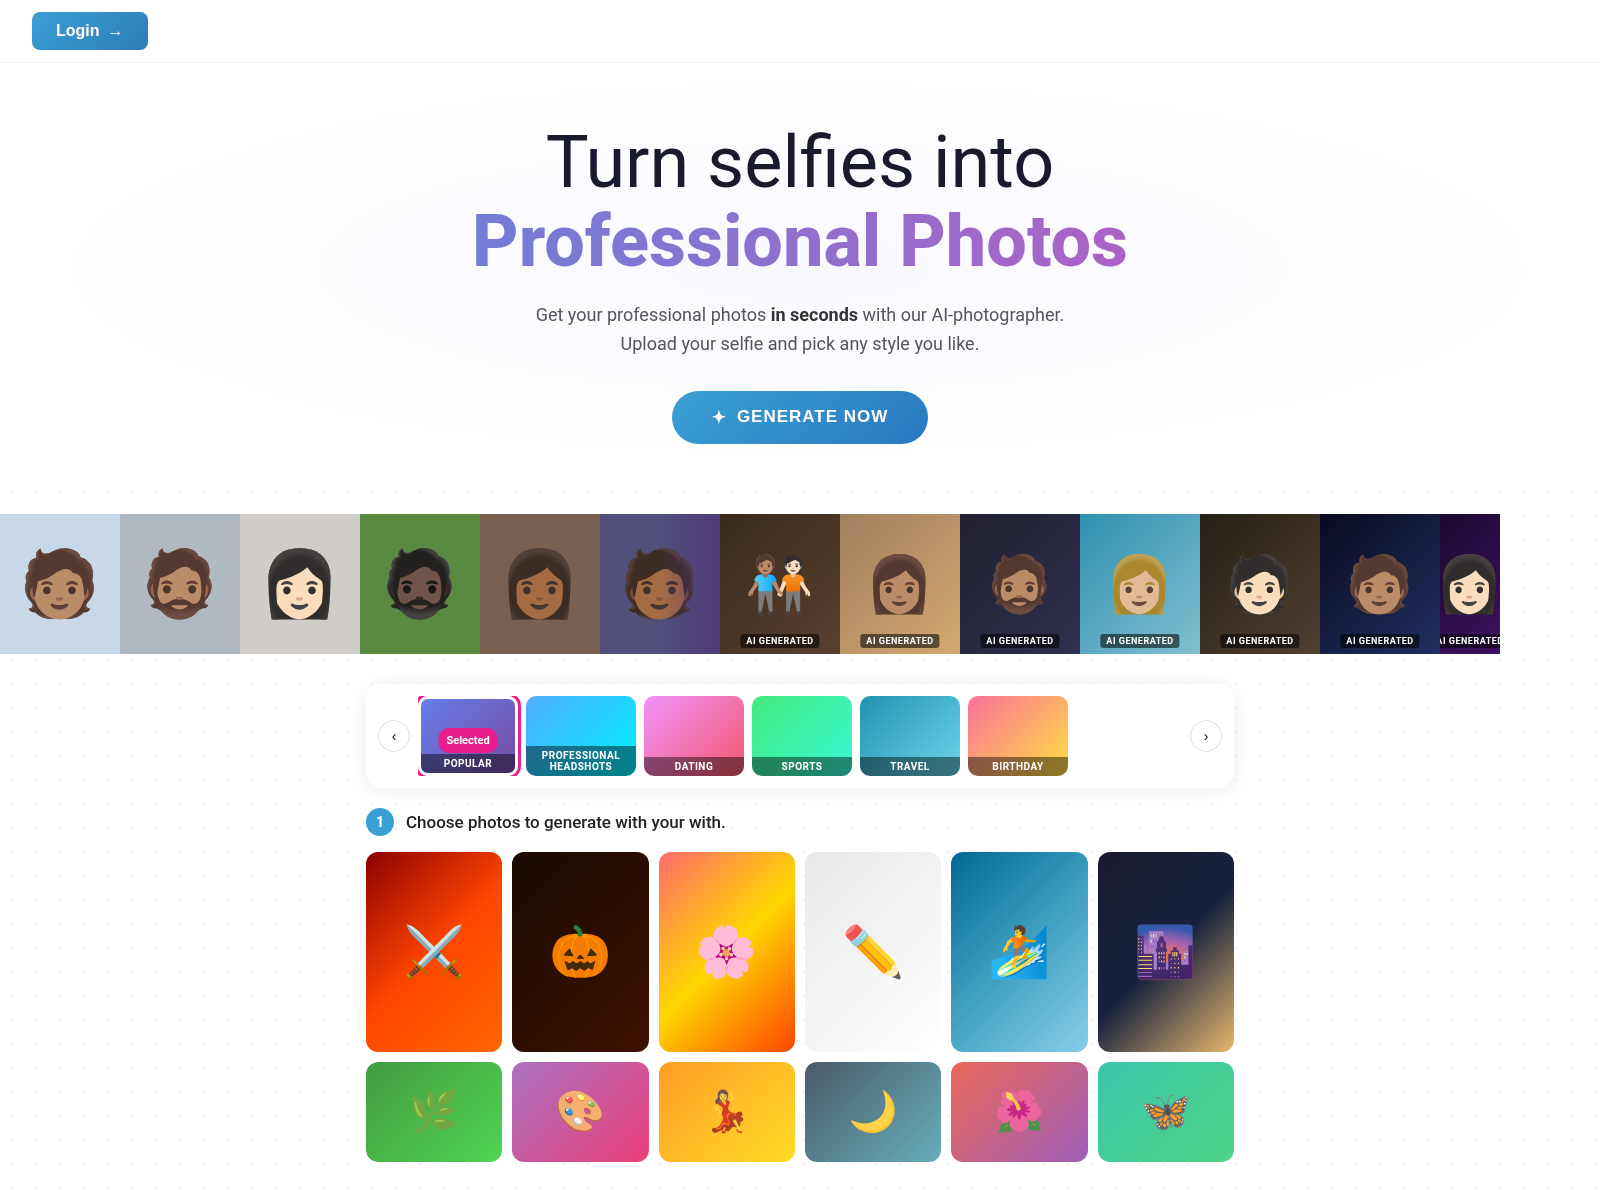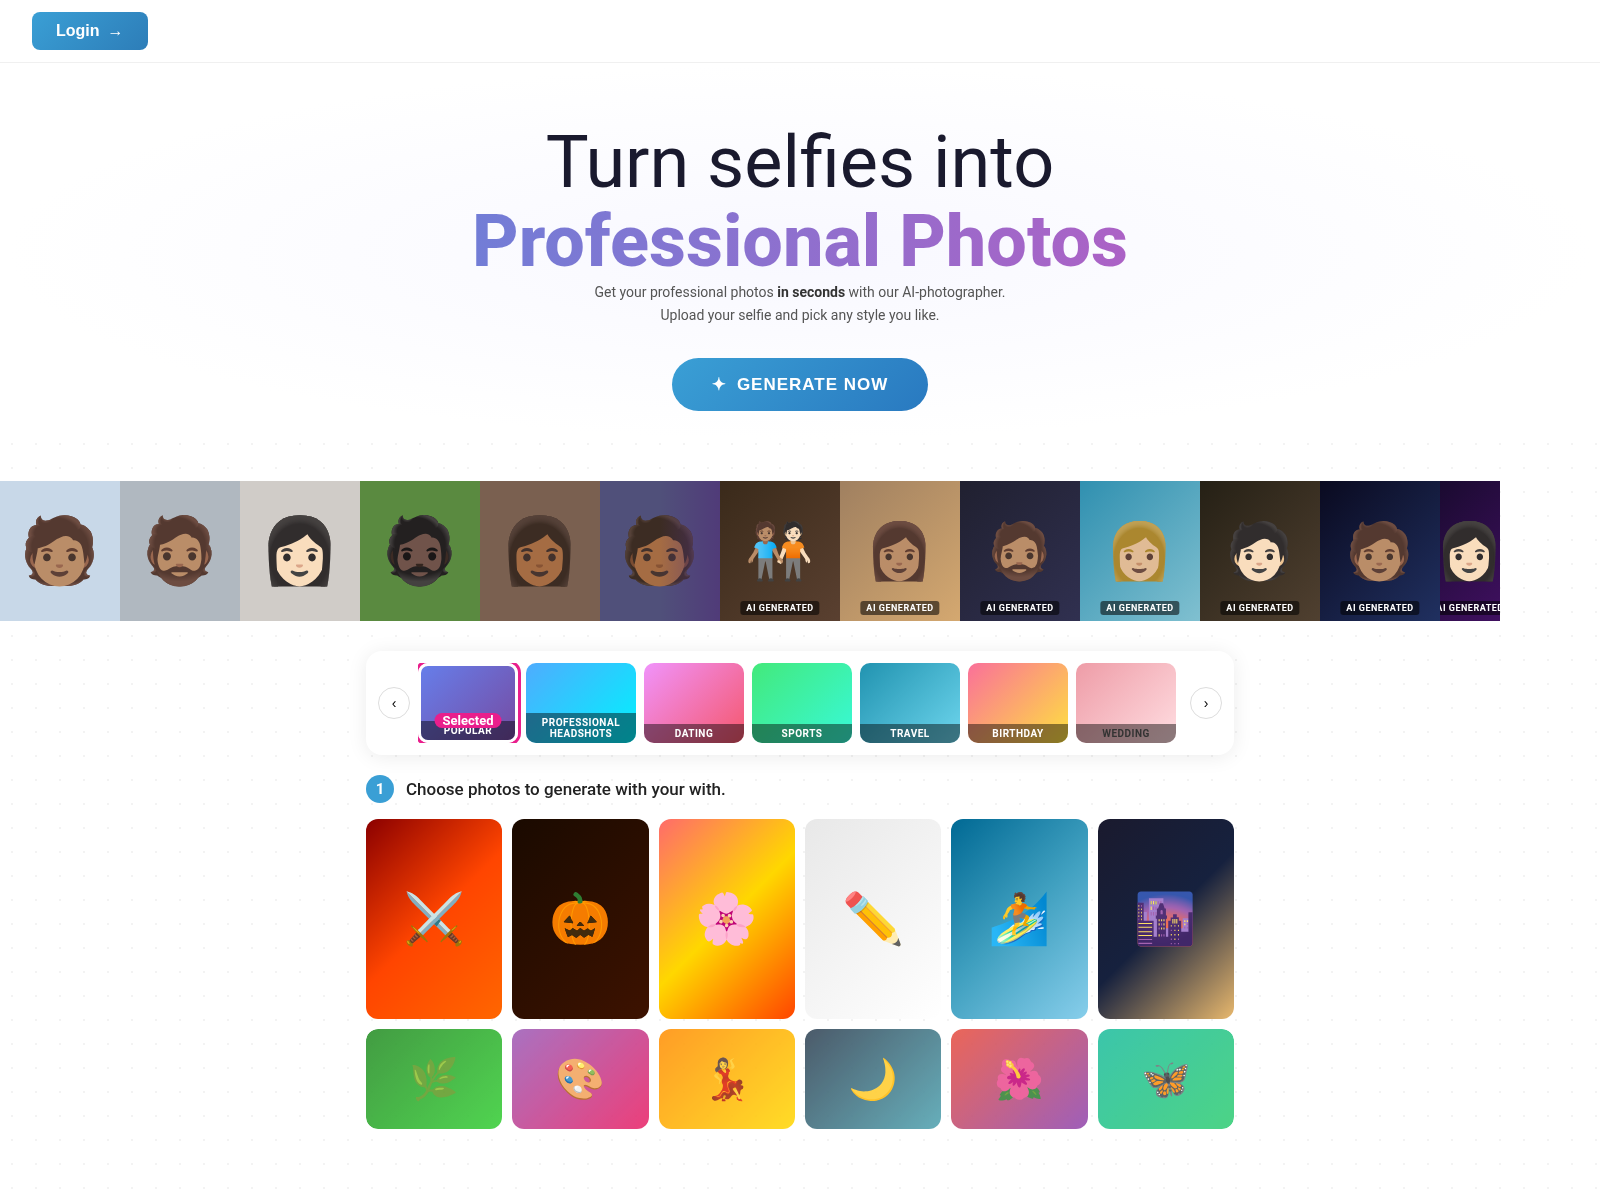--- a/index.html
+++ b/index.html
@@ -70,21 +70,22 @@
     .hero-title-line2 {
       font-size: 72px;
       font-weight: 800;
       line-height: 1.1;
       background: linear-gradient(90deg, #4a90e2, #d44fba);
       -webkit-background-clip: text;
       -webkit-text-fill-color: transparent;
       background-clip: text;
     }
     .hero-subtitle {
-      font-size: 14px;
+      margin-top: 20px;
+      font-size: 18px;
       color: #555;
       line-height: 1.6;
       text-align: center;
     }
     .hero-subtitle strong {
       color: #333;
       font-weight: 700;
     }
     .generate-btn {
       margin-top: 32px;
@@ -197,28 +198,28 @@
       text-align: center;
       padding: 4px 2px;
       letter-spacing: 0.5px;
     }
     .cat-item.selected {
       border: 3px solid #fff;
       box-shadow: 0 0 0 3px #e91e8c;
     }
     .selected-badge {
       position: absolute;
-      bottom: 12px;
+      bottom: 20px;
       left: 50%;
       transform: translateX(-50%);
       background: #e91e8c;
       color: #fff;
-      font-size: 13px;
-      font-weight: 700;
-      padding: 0 8px;
+      font-size: 11px;
+      font-weight: 700;
+      padding: 6px 8px;
       border-radius: 10px;
     }
 
     
     .gender-row {
       display: flex;
       justify-content: center;
       gap: 12px;
       margin: 20px 0 0;
     }
@@ -404,23 +405,20 @@
         </div>
         <div class="cat-item" style="background:linear-gradient(135deg,#43e97b,#38f9d7);">
           <div class="cat-item-label">SPORTS</div>
         </div>
         <div class="cat-item" style="background:linear-gradient(135deg,#2193b0,#6dd5ed);">
           <div class="cat-item-label">TRAVEL</div>
         </div>
         <div class="cat-item" style="background:linear-gradient(135deg,#fa709a,#fee140);">
           <div class="cat-item-label">BIRTHDAY</div>
         </div>
-        <div class="cat-item" style="background:linear-gradient(135deg,#ee9ca7,#ffdde1);">
-          <div class="cat-item-label" style="color:#333;">WEDDING</div>
-        </div>
 
       </div>
       <button class="cat-arrow">›</button>
     </div>
   </div>
 
 
   <div class="step-section" style="padding:0;">
     <div class="step-header">
       <div class="step-num">1</div>

